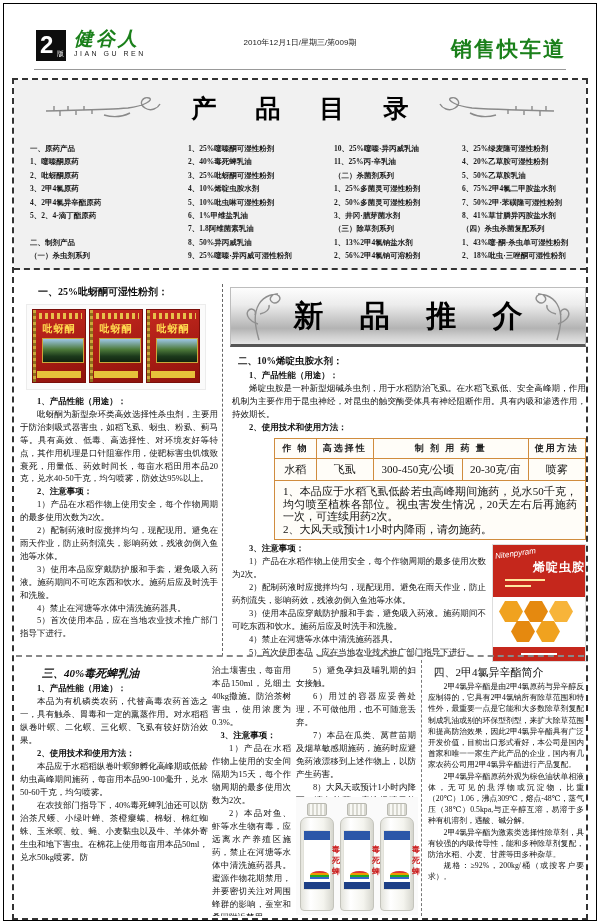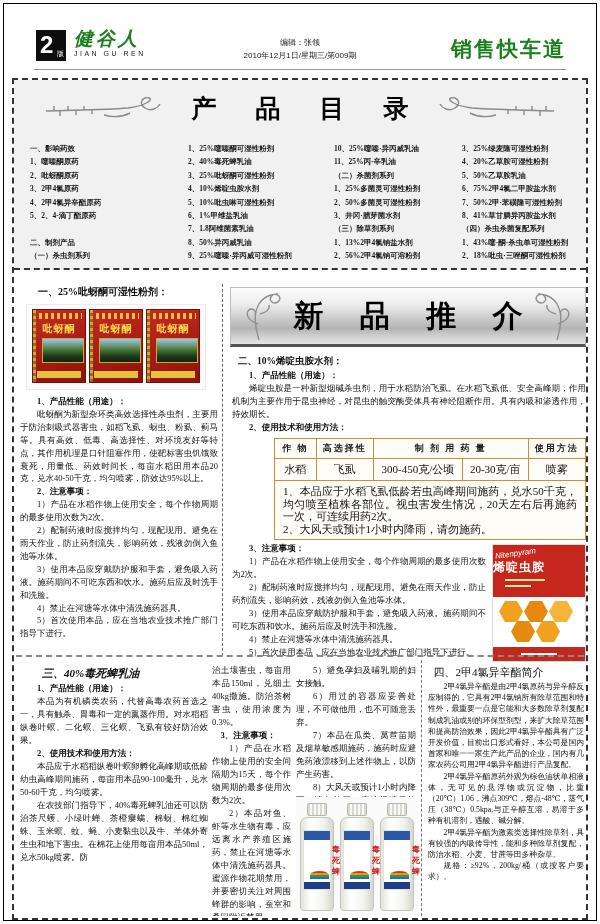--- a/index.html
+++ b/index.html
@@ -61,21 +61,21 @@
   .s2 .sec-title{font-size:9.5px;font-weight:bold;padding-left:6px;line-height:15px;}
   .s2 .body-txt{font-size:8.5px;line-height:13px;}
   .usage-table{margin:4px 0 2px 42px;border-collapse:collapse;}
   .usage-table th,.usage-table td{border:1.5px solid #d08c3e;text-align:center;font-size:11px;padding:3px 3px;background:#fffdf8;}
   .usage-table th{font-weight:bold;font-size:9px;letter-spacing:2px;color:#222;}
   .usage-table .tnotes{text-align:left;padding:4px 8px;}
   .tnote-line{line-height:12.5px;text-align:justify;}
   .pkg{float:right;width:92px;height:116px;margin:2px 0 2px 6px;border:1px solid #ddd;background:#fff;position:relative;overflow:hidden;}
   .pkg-top{position:absolute;left:0;top:0;right:0;height:52px;background:#c5271c;}
   .pkg-en{position:absolute;left:2px;top:2px;color:#fff;font-style:italic;font-size:8px;transform:rotate(-8deg);font-family:"Liberation Sans",sans-serif;}
-  .pkg-name{position:absolute;left:0;right:0;top:16px;text-align:left;color:#fff;font-weight:bold;font-size:12px;letter-spacing:1px;}
+  .pkg-name{position:absolute;left:0;right:0;top:16px;text-align:right;color:#fff;font-weight:bold;font-size:12px;letter-spacing:1px;}
   .pkg-bar{position:absolute;left:12px;height:2px;background:#ffe9a0;}
   .pkg-mid{position:absolute;left:0;top:52px;right:0;bottom:14px;background:#fff;}
   .hex{position:absolute;width:24px;height:21px;clip-path:polygon(25% 0,75% 0,100% 50%,75% 100%,25% 100%,0 50%);}
   .pkg-bot{position:absolute;left:0;right:0;bottom:0;height:14px;background:#c5271c;}
   .pkg-bot i{position:absolute;left:28px;right:28px;top:6px;height:2px;background:#fff;}
   
   .bcol{font-size:8.5px;line-height:13px;text-align:justify;}
   .b1{left:20px;top:664px;width:188px;}
   .b1 .sec-title{font-size:11px;font-weight:bold;font-style:italic;padding-left:22px;line-height:18px;}
   .b2{left:212px;top:664px;width:79px;height:252px;overflow:hidden;}
@@ -103,21 +103,20 @@
 
 <div class="abs badge sans">
   <span class="num">2</span>
   <span class="unit">版</span>
 </div>
 <div class="abs brand">
   <div class="cn">健谷人</div>
   <div class="en sans">JIAN GU REN</div>
 </div>
 <div class="abs head-center sans">
-  <div>编辑：张领</div>
   <div>2010年12月1日/星期三/第009期</div>
 </div>
 <div class="abs masthead">销售快车道</div>
 <div class="abs head-rule"></div>
 
 <div class="abs content-frame"></div>
 <div class="abs catalog">
   <div class="cat-title-row">
     <svg class="flourish" viewBox="0 0 118 28">
       <g stroke="#8a8a8a" fill="none" stroke-width="1.4">
@@ -129,21 +128,21 @@
     <div class="cat-title sans">产 品 目 录</div>
     <svg class="flourish flip" viewBox="0 0 118 28">
       <g stroke="#8a8a8a" fill="none" stroke-width="1.4">
         <path d="M2 16 C 28 15, 58 15, 84 13 C 100 11, 110 5, 105 3 C 100 1, 93 8, 101 13 C 107 17, 114 13, 116 9"></path>
         <path d="M10 16 l0 -5 M16 16 l0 5 M24 15 l0 -4 M32 16 l0 4 M40 15 l0 -4 M48 15 l0 4"></path>
         <path d="M60 20 C 70 23, 80 21, 86 18"></path>
       </g>
     </svg>
   </div>
   <div class="cat-col cat-c1">
-      <div class="cat-item">一、影响药效</div>
+      <div class="cat-item">一、原药产品</div>
       <div class="cat-item">1、噻嗪酮原药</div>
       <div class="cat-item">2、吡蚜酮原药</div>
       <div class="cat-item">3、2甲4氯原药</div>
       <div class="cat-item">4、2甲4氯异辛酯原药</div>
       <div class="cat-item">5、2、4-滴丁酯原药</div>
       <div class="cat-item"></div>
       <div class="cat-item">二、制剂产品</div>
       <div class="cat-item">（一）杀虫剂系列</div>
     </div>
   <div class="cat-col cat-c2">

